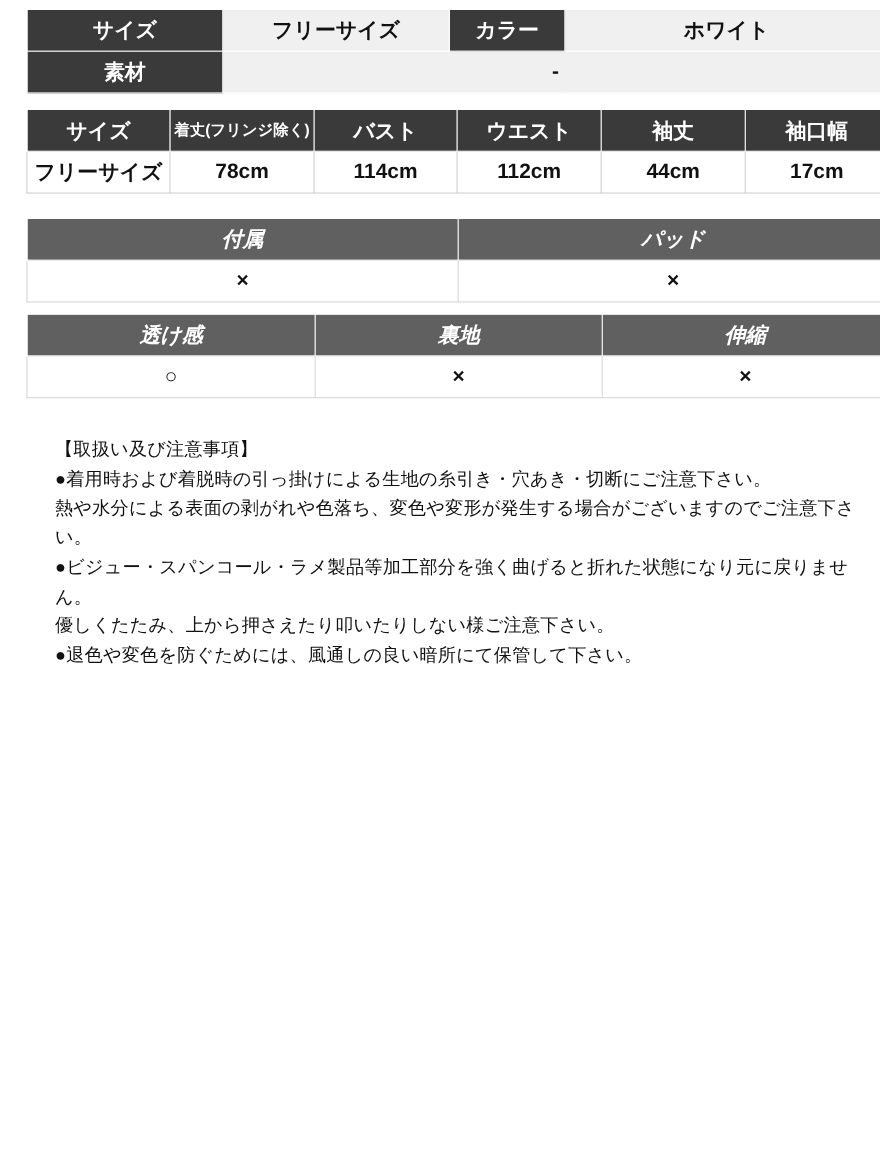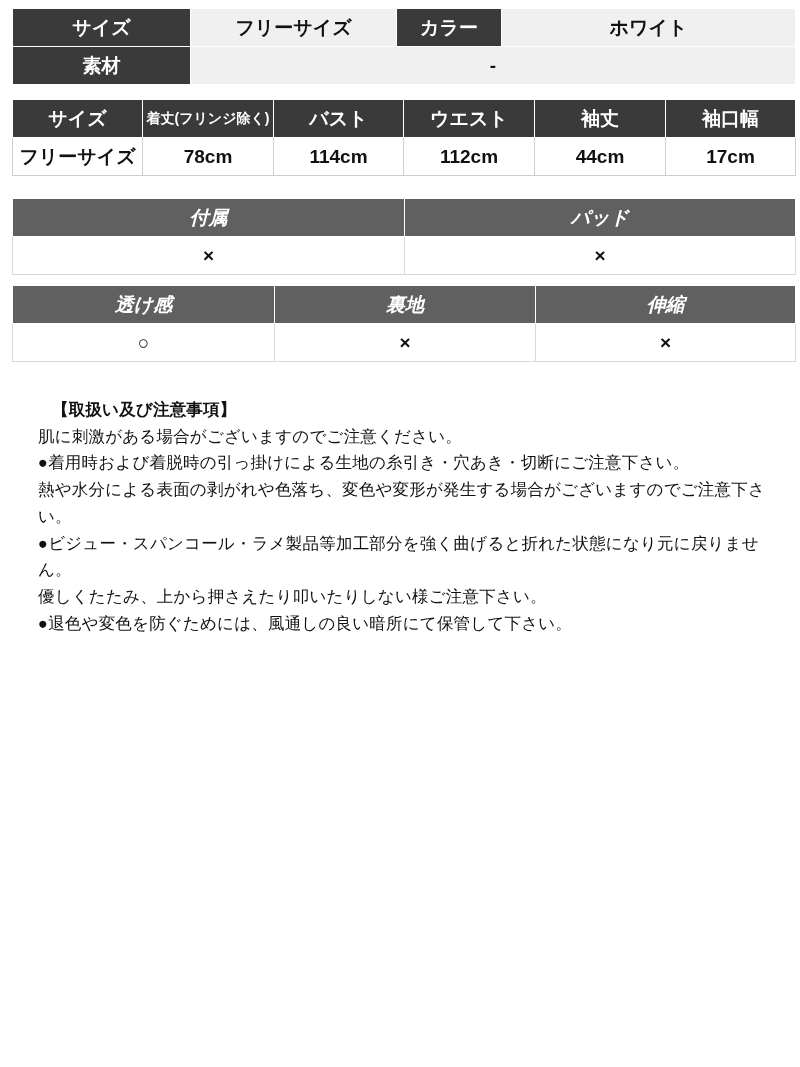--- a/index.html
+++ b/index.html
@@ -12,21 +12,21 @@
     height: 1067px;
     font-family: "Liberation Sans", sans-serif;
     color: #000000;
     -webkit-font-smoothing: antialiased;
   }
   .page {
     width: 800px;
     height: 1067px;
     position: relative;
     box-sizing: border-box;
-    padding: 8px 8px 0 12px;
+    padding: 8px 8px 0 24px;
   }
   table {
     border-collapse: collapse;
     width: 784px;
     table-layout: fixed;
   }
   td, th {
     border: 1px solid #ffffff;
     text-align: center;
     vertical-align: middle;
@@ -69,22 +69,21 @@
 
   .notes {
     margin-top: 34px;
     padding-left: 26px;
     font-size: 16.5px;
     line-height: 1.62;
     color: #111111;
     letter-spacing: 0.2px;
   }
   .notes .note-title {
-    font-weight: bold;
-    margin-left: 14px;
+    font-weight: normal;
   }
   .notes p {
     margin: 0;
     white-space: pre-wrap;
   }
 </style>
 </head>
 <body>
 
 <div class="page">
@@ -154,21 +153,20 @@
       <tr>
         <td class="cell-white">○</td>
         <td class="cell-white">×</td>
         <td class="cell-white">×</td>
       </tr>
     </tbody>
   </table>
 
   <div class="notes">
     <p class="note-title">【取扱い及び注意事項】</p>
-    <p>肌に刺激がある場合がございますのでご注意ください。</p>
     <p>●着用時および着脱時の引っ掛けによる生地の糸引き・穴あき・切断にご注意下さい。</p>
     <p>熱や水分による表面の剥がれや色落ち、変色や変形が発生する場合がございますのでご注意下さい。</p>
     <p>●ビジュー・スパンコール・ラメ製品等加工部分を強く曲げると折れた状態になり元に戻りません。</p>
     <p>優しくたたみ、上から押さえたり叩いたりしない様ご注意下さい。</p>
     <p>●退色や変色を防ぐためには、風通しの良い暗所にて保管して下さい。</p>
   </div>
 
 </div>
 
 </body></html>

